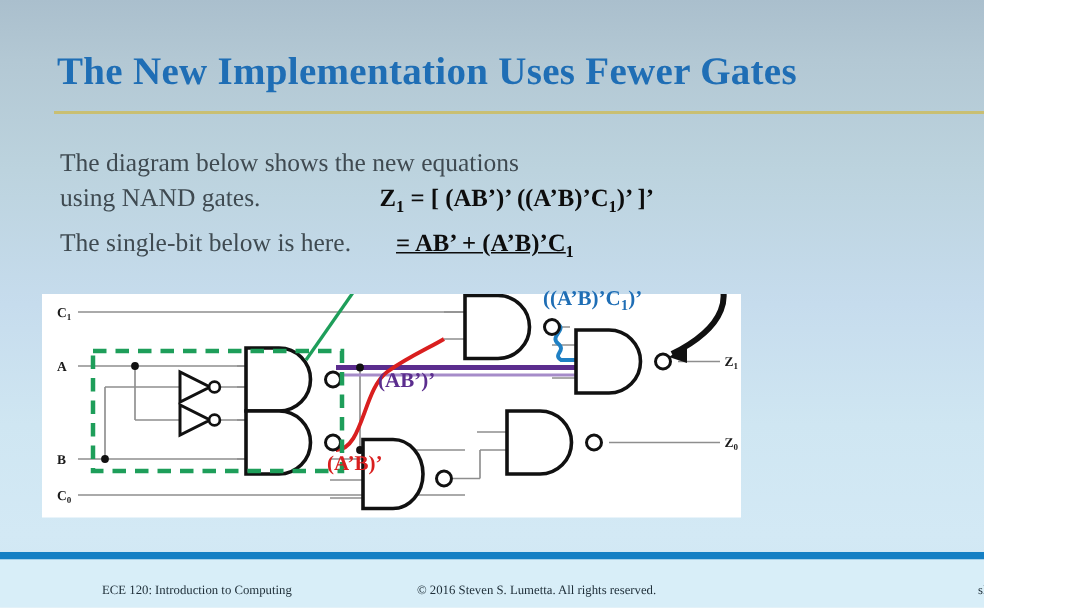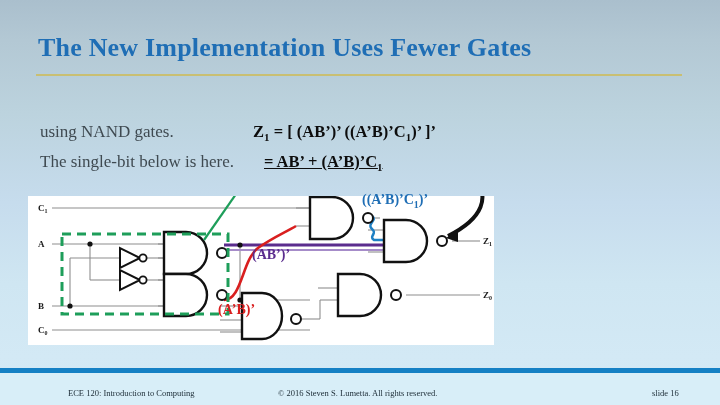--- a/index.html
+++ b/index.html
@@ -7,21 +7,21 @@
     padding: 0;
   }
   body {
     width: 720px;
     height: 405px;
     overflow: hidden;
     font-family: "Liberation Serif", serif;
   }
   #slide {
     position: relative;
-    width: 720px;
+    width: 656px;
     height: 405px;
     background: linear-gradient(to bottom,
         #aabfcd 0%,
         #b3c8d4 10%,
         #bcd3de 28%,
         #c6dced 50%,
         #cfe6f2 70%,
         #d3e9f5 88%,
         #cfe6f3 100%);
     overflow: hidden;
@@ -126,20 +126,21 @@
   #footer-slide  { left: 652px; top: 388px; }
 </style>
 </head>
 <body>
 
 <div id="slide">
 
   <div id="title">The New Implementation Uses Fewer Gates</div>
   <div id="title-rule"></div>
 
+  <div class="body-line" id="body-line-1">The diagram below shows the new equations</div>
   <div class="body-line" id="body-line-2">using NAND gates.</div>
   <div class="body-line" id="body-line-3">The single-bit below is here.</div>
 
   <div class="equation" id="equation-1"><span>Z</span><sub>1</sub><span> = [ (AB’)’ ((A’B)’C</span><sub>1</sub><span>)’ ]’</span></div>
 
   <div class="equation" id="equation-2"><span>= AB’ + (A’B)’C</span><sub>1</sub></div>
 
   <div id="figure">
     <svg id="figure-svg" width="466" height="149" viewBox="0 0 466 149">
       <defs>

